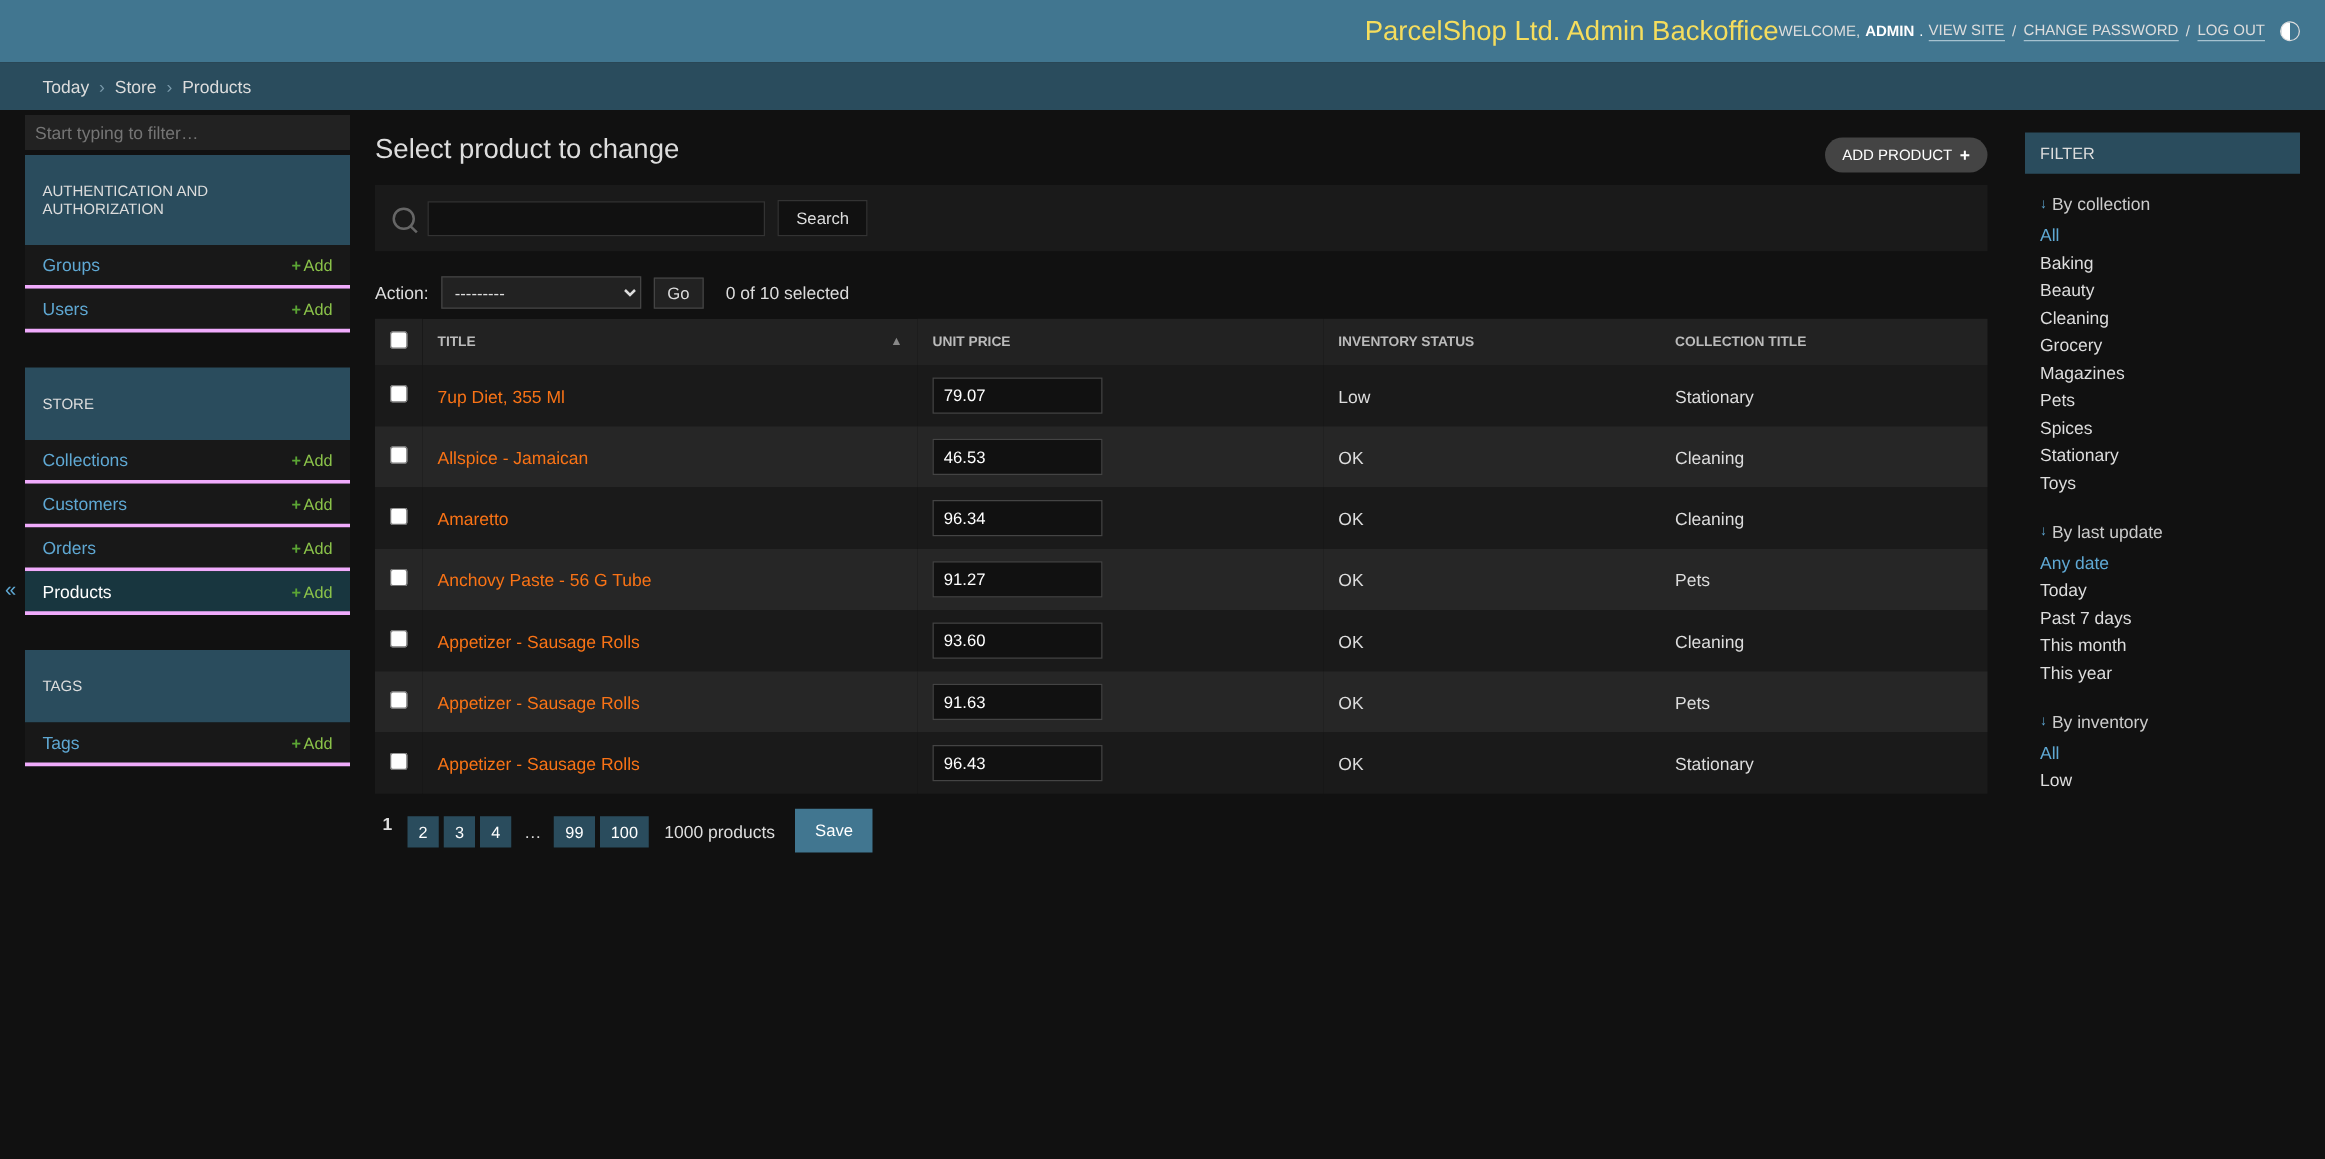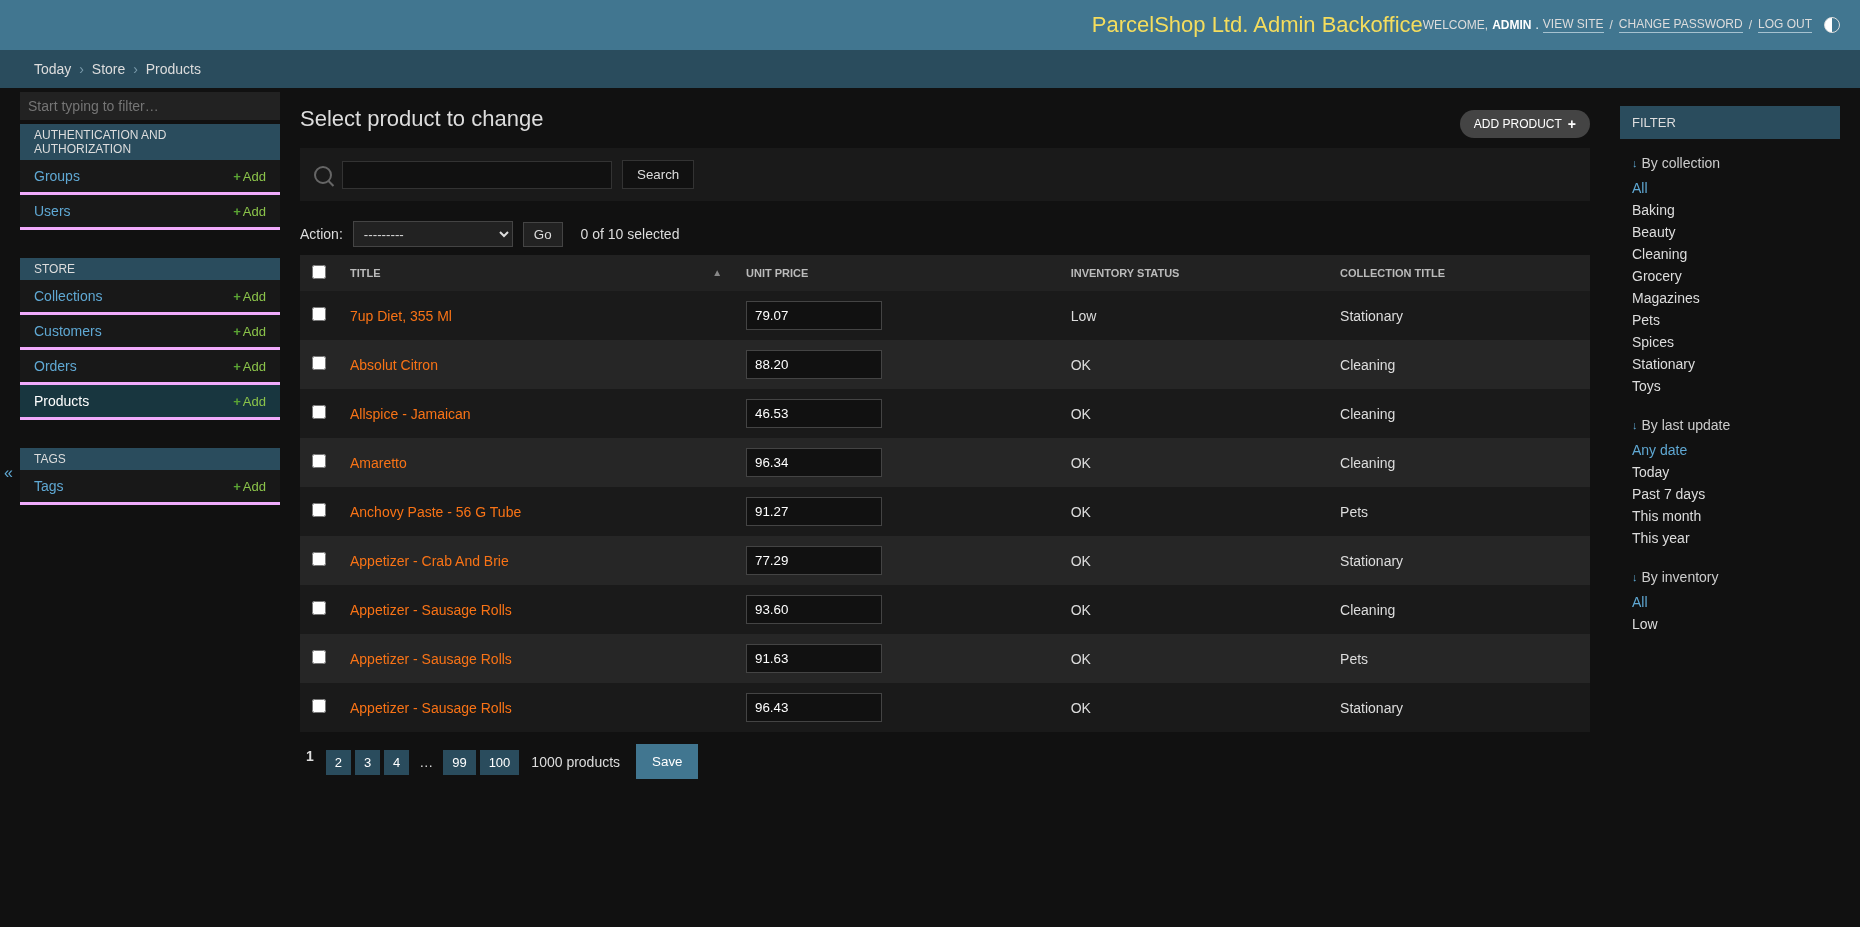--- a/index.html
+++ b/index.html
@@ -83,21 +83,21 @@
   background: #222;
   border: none;
   color: #999;
   padding: 6px 8px;
   font-size: 14px;
 }
 .side-section-h {
   background: #2a4c5d;
   color: #ddd;
   font-size: 12px;
-  padding: 4px 14px;
+  padding: 22px 14px;
   text-transform: uppercase;
   margin: 0 0 0 20px;
   width: 260px;
 }
 .side-link-row {
   display: flex;
   justify-content: space-between;
   align-items: flex-end;
   padding: 8px 14px;
   margin-left: 20px;
@@ -430,52 +430,38 @@
         <tbody id="table-body">
             <tr>
               <td class="chkcol"><input type="checkbox" style=""></td>
               <td><a href="#">7up Diet, 355 Ml</a></td>
               <td><input class="price-input" value="79.07" style=""></td>
               <td>Low</td>
               <td>Stationary</td>
             </tr>
             <tr>
               <td class="chkcol"><input type="checkbox" style=""></td>
-              <td><a href="#">Absolut Citron</a></td>
-              <td><input class="price-input" value="88.20" style=""></td>
-              <td>OK</td>
-              <td>Cleaning</td>
-            </tr>
-            <tr>
-              <td class="chkcol"><input type="checkbox" style=""></td>
               <td><a href="#">Allspice - Jamaican</a></td>
               <td><input class="price-input" value="46.53" style=""></td>
               <td>OK</td>
               <td>Cleaning</td>
             </tr>
             <tr>
               <td class="chkcol"><input type="checkbox" style=""></td>
               <td><a href="#">Amaretto</a></td>
               <td><input class="price-input" value="96.34" style=""></td>
               <td>OK</td>
               <td>Cleaning</td>
             </tr>
             <tr>
               <td class="chkcol"><input type="checkbox" style=""></td>
               <td><a href="#">Anchovy Paste - 56 G Tube</a></td>
               <td><input class="price-input" value="91.27" style=""></td>
               <td>OK</td>
               <td>Pets</td>
-            </tr>
-            <tr>
-              <td class="chkcol"><input type="checkbox" style=""></td>
-              <td><a href="#">Appetizer - Crab And Brie</a></td>
-              <td><input class="price-input" value="77.29" style=""></td>
-              <td>OK</td>
-              <td>Stationary</td>
             </tr>
             <tr>
               <td class="chkcol"><input type="checkbox" style=""></td>
               <td><a href="#">Appetizer - Sausage Rolls</a></td>
               <td><input class="price-input" value="93.60" style=""></td>
               <td>OK</td>
               <td>Cleaning</td>
             </tr>
             <tr>
               <td class="chkcol"><input type="checkbox" style=""></td>

